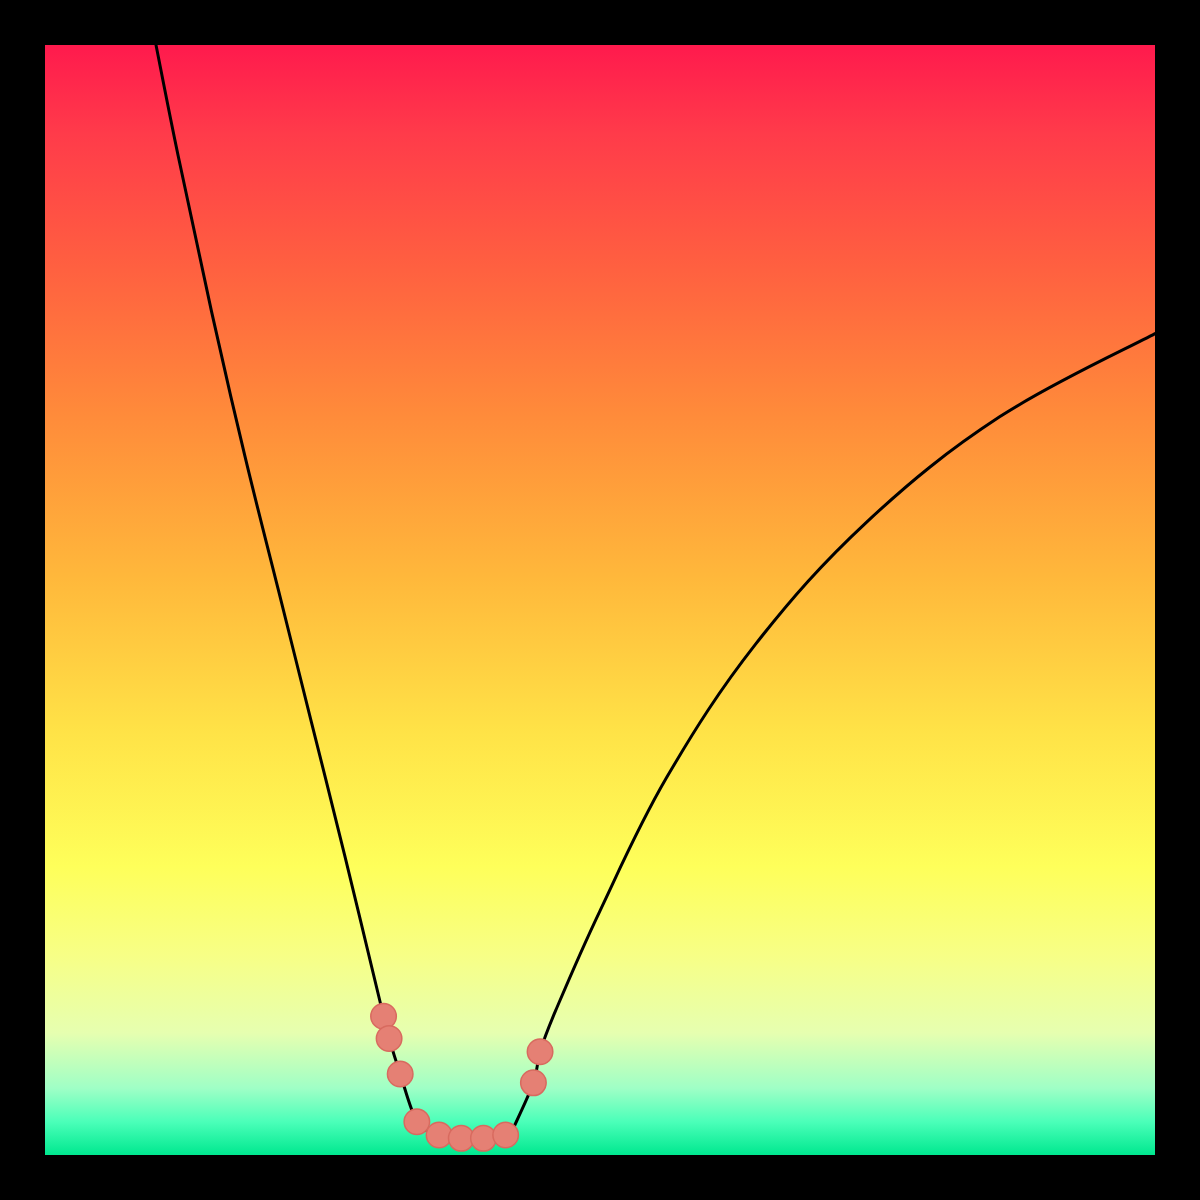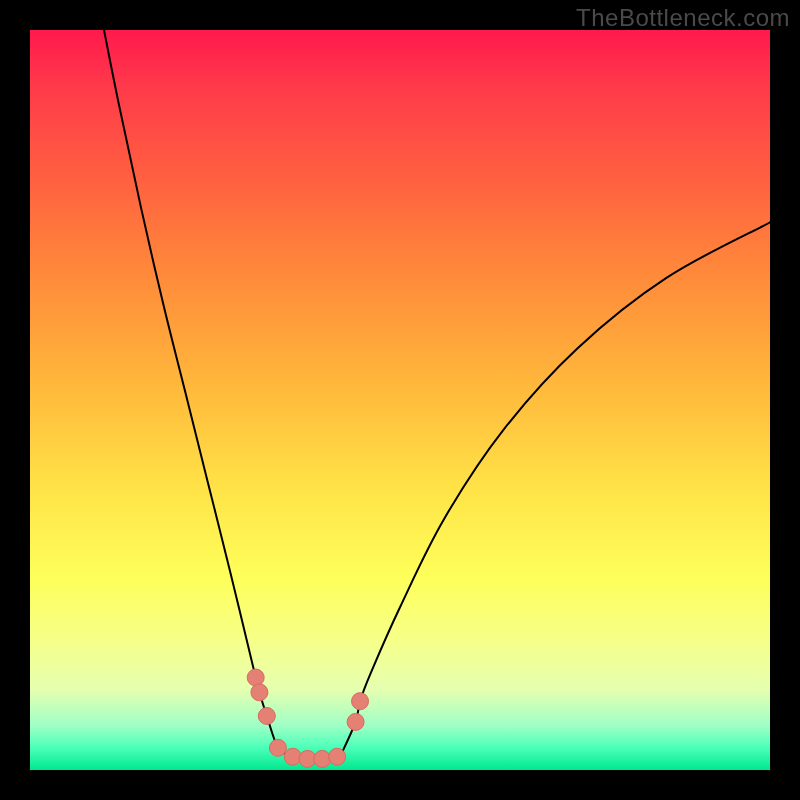--- a/index.html
+++ b/index.html
@@ -77,14 +77,13 @@
           <circle cx="247.9" cy="717.8" r="8.5" fill="#e58074" stroke="#d86a5f" stroke-width="1"></circle>
           <circle cx="262.7" cy="726.68" r="8.5" fill="#e58074" stroke="#d86a5f" stroke-width="1"></circle>
           <circle cx="277.5" cy="728.9" r="8.5" fill="#e58074" stroke="#d86a5f" stroke-width="1"></circle>
           <circle cx="292.3" cy="728.9" r="8.5" fill="#e58074" stroke="#d86a5f" stroke-width="1"></circle>
           <circle cx="307.09999999999997" cy="726.68" r="8.5" fill="#e58074" stroke="#d86a5f" stroke-width="1"></circle>
           <circle cx="325.6" cy="691.9" r="8.5" fill="#e58074" stroke="#d86a5f" stroke-width="1"></circle>
           <circle cx="330.04" cy="671.18" r="8.5" fill="#e58074" stroke="#d86a5f" stroke-width="1"></circle>
         </g>
     </svg>
   </div>
-  <div class="watermark">TheBottleneck.com</div>
 </div>
 
 </body></html>

